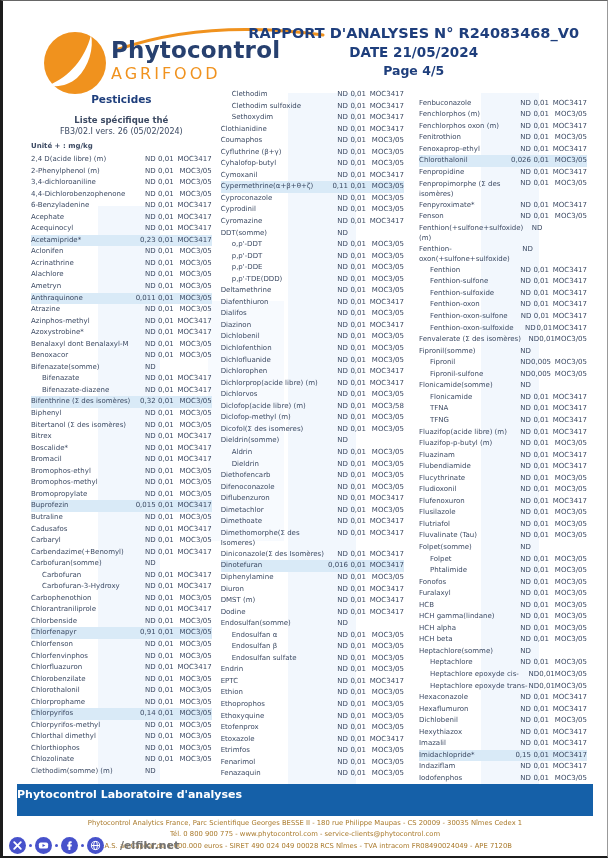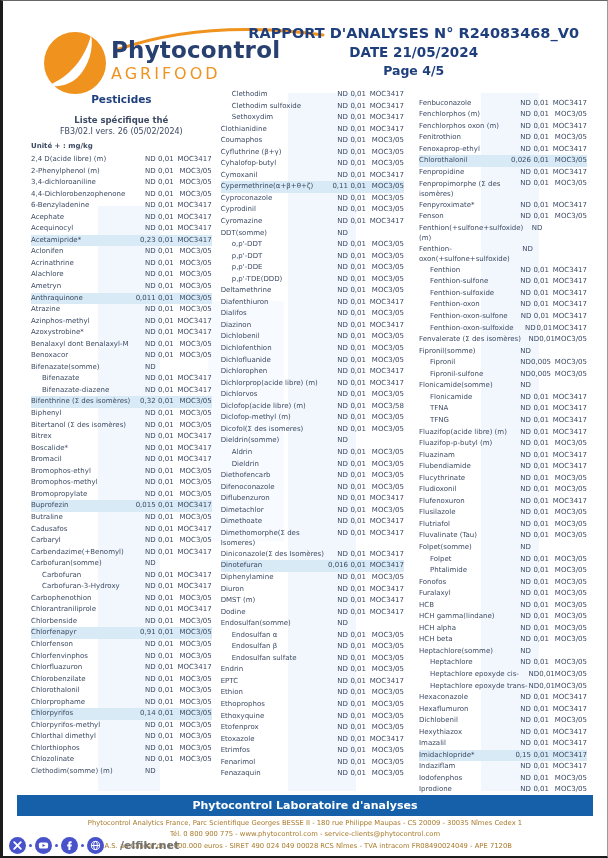--- a/index.html
+++ b/index.html
@@ -50,22 +50,22 @@
   .row .n{flex:1;white-space:nowrap;}
   .row.w{min-height:21px;}
   .row.w .n{white-space:normal;line-height:9.8px;padding-top:1.5px;}
   .row.i .n{padding-left:11px;}
   .row .r{width:24px;text-align:right;white-space:nowrap;}
   .row .q{width:18px;text-align:right;white-space:nowrap;}
   .row .m{width:38px;text-align:right;white-space:nowrap;}
   .row.hl{background:var(--hl);}
 
   
-  .footer-bar{position:absolute;left:14px;right:14px;bottom:40px;height:21px;background:var(--bar);
-    color:#fff;font-weight:bold;font-size:11px;text-align:center;line-height:21px;z-index:2;}
+  .footer-bar{position:absolute;left:14px;right:14px;bottom:40px;height:32px;background:var(--bar);
+    color:#fff;font-weight:bold;font-size:11px;line-height:21px;z-index:2;}
   .footer-lines{position:absolute;left:14px;right:14px;bottom:4px;text-align:center;
     color:var(--ftext);font-size:6.8px;line-height:11.5px;z-index:1;}
   .social{position:absolute;left:6px;bottom:2px;display:flex;align-items:center;z-index:3;}
   .icon-circle{width:17px;height:17px;border-radius:50%;background:var(--social);
     display:flex;align-items:center;justify-content:center;}
   .icon-circle svg{width:11px;height:11px;display:block;}
   .dot{width:3px;height:3px;border-radius:50%;background:var(--social);margin:0 3px;}
   .wm-text{color:#737373;font-size:11px;font-weight:bold;margin-left:16px;}
 </style>
 </head>

